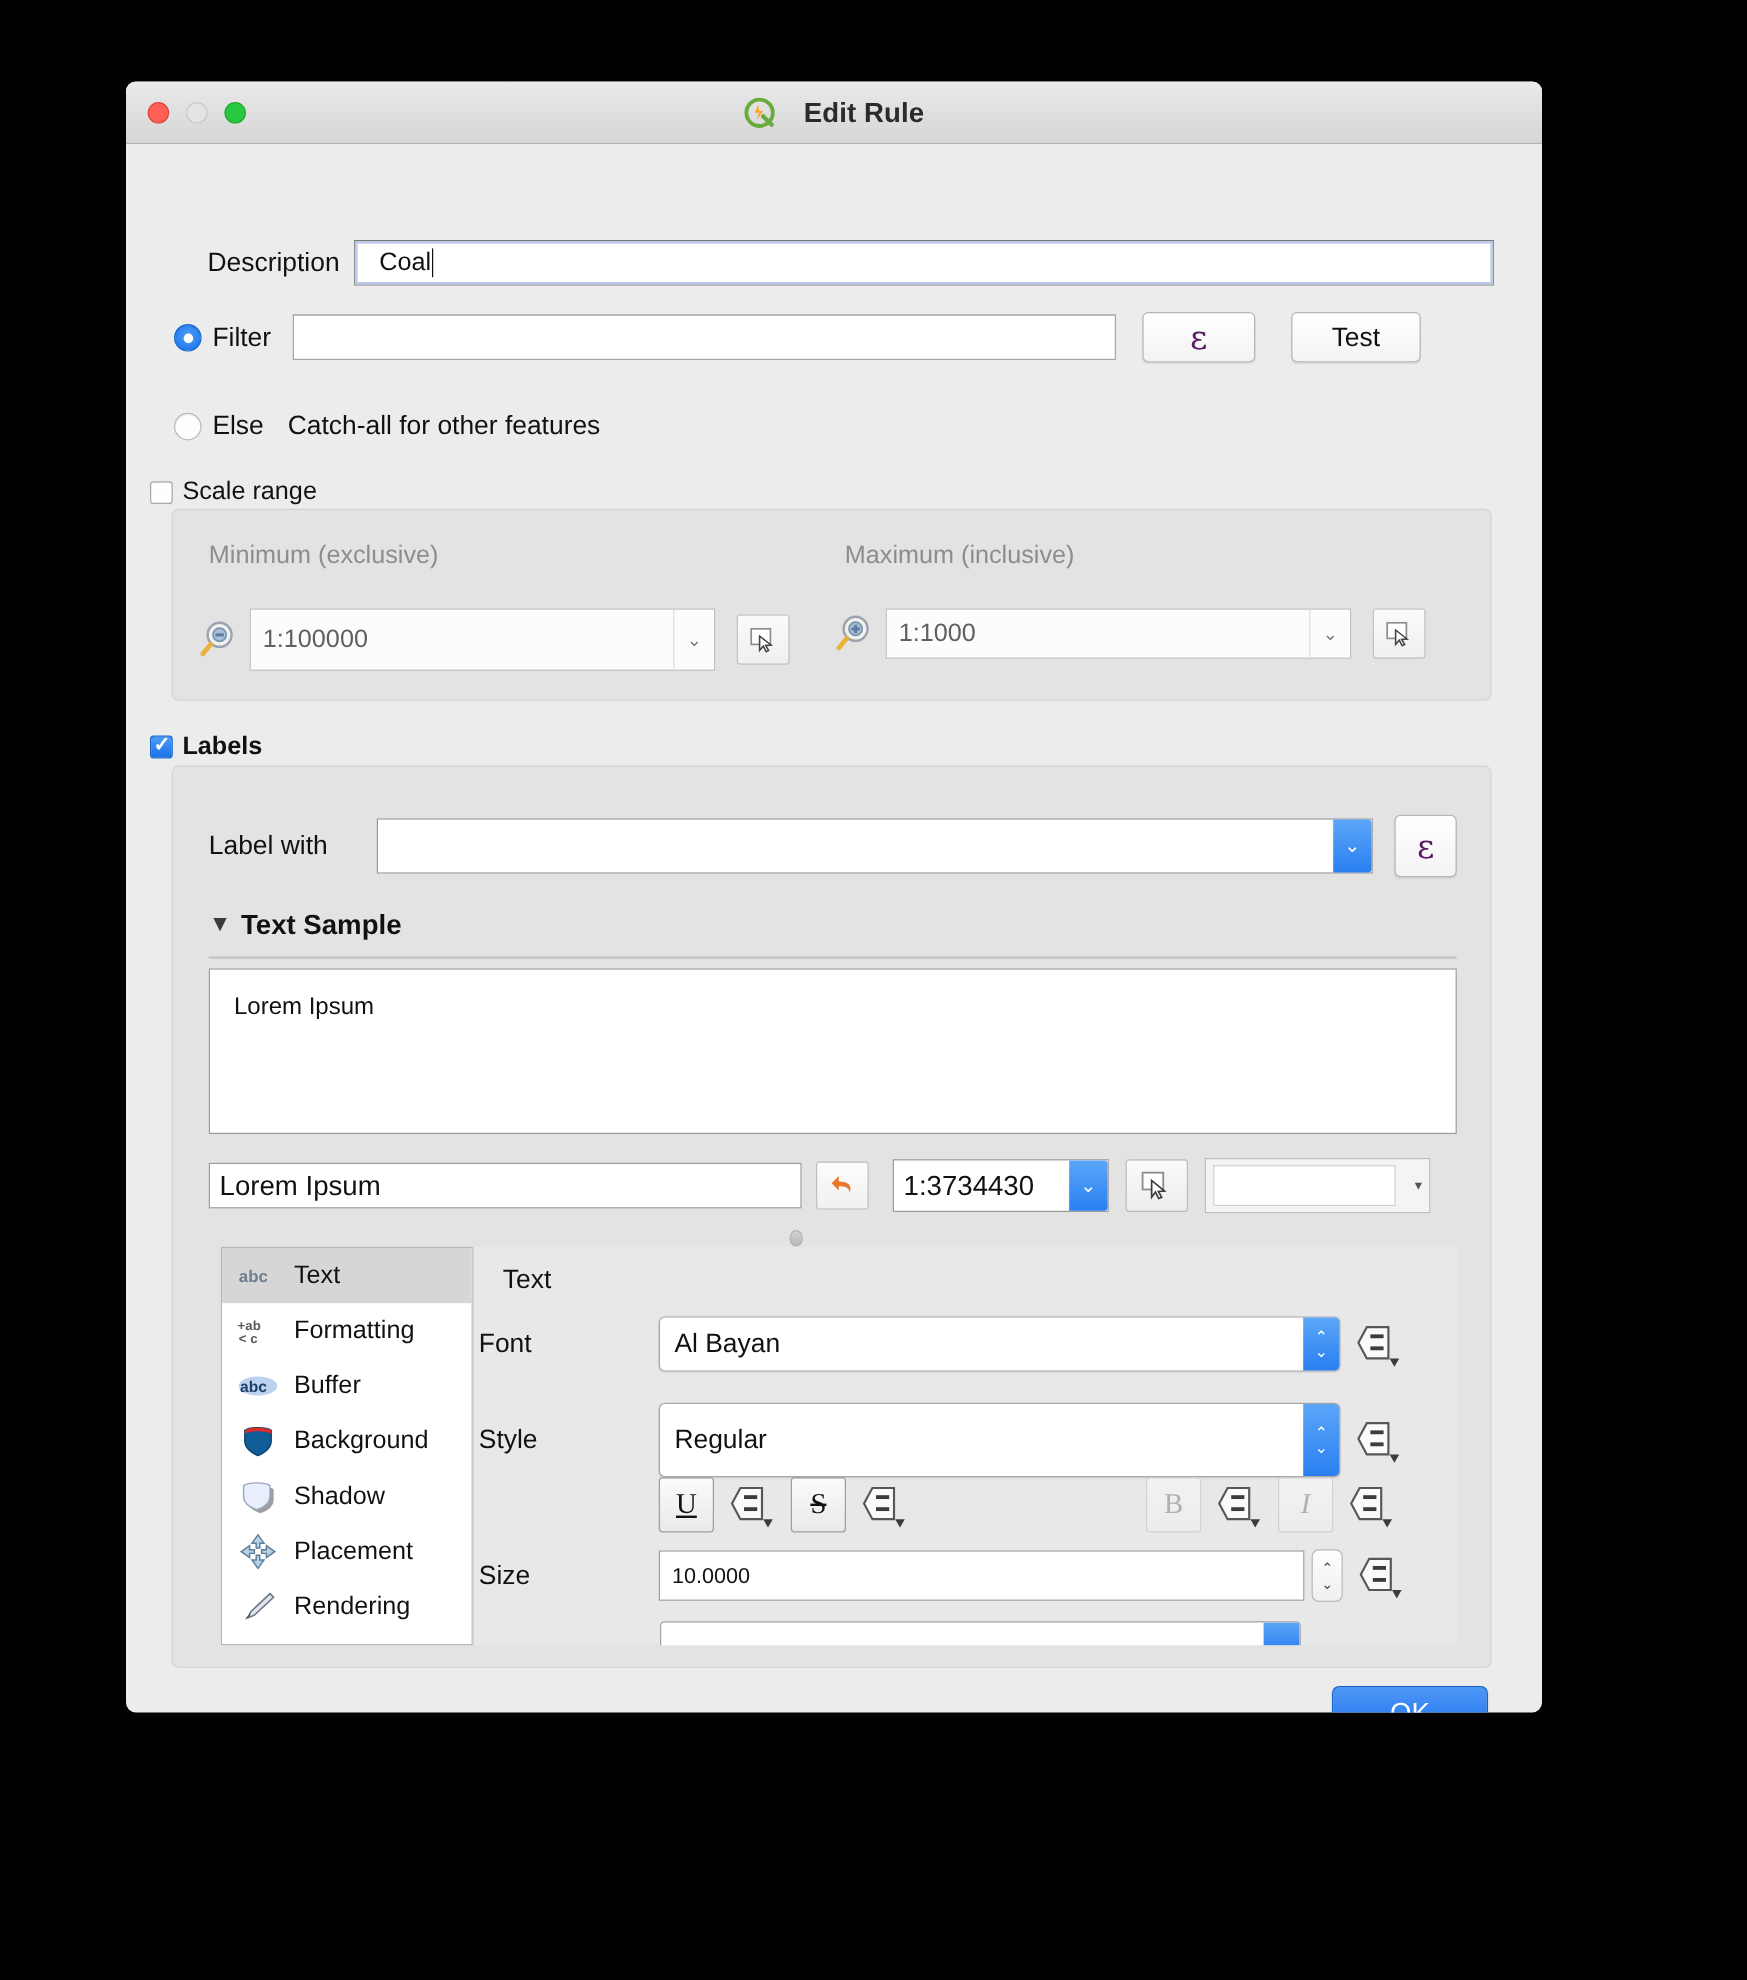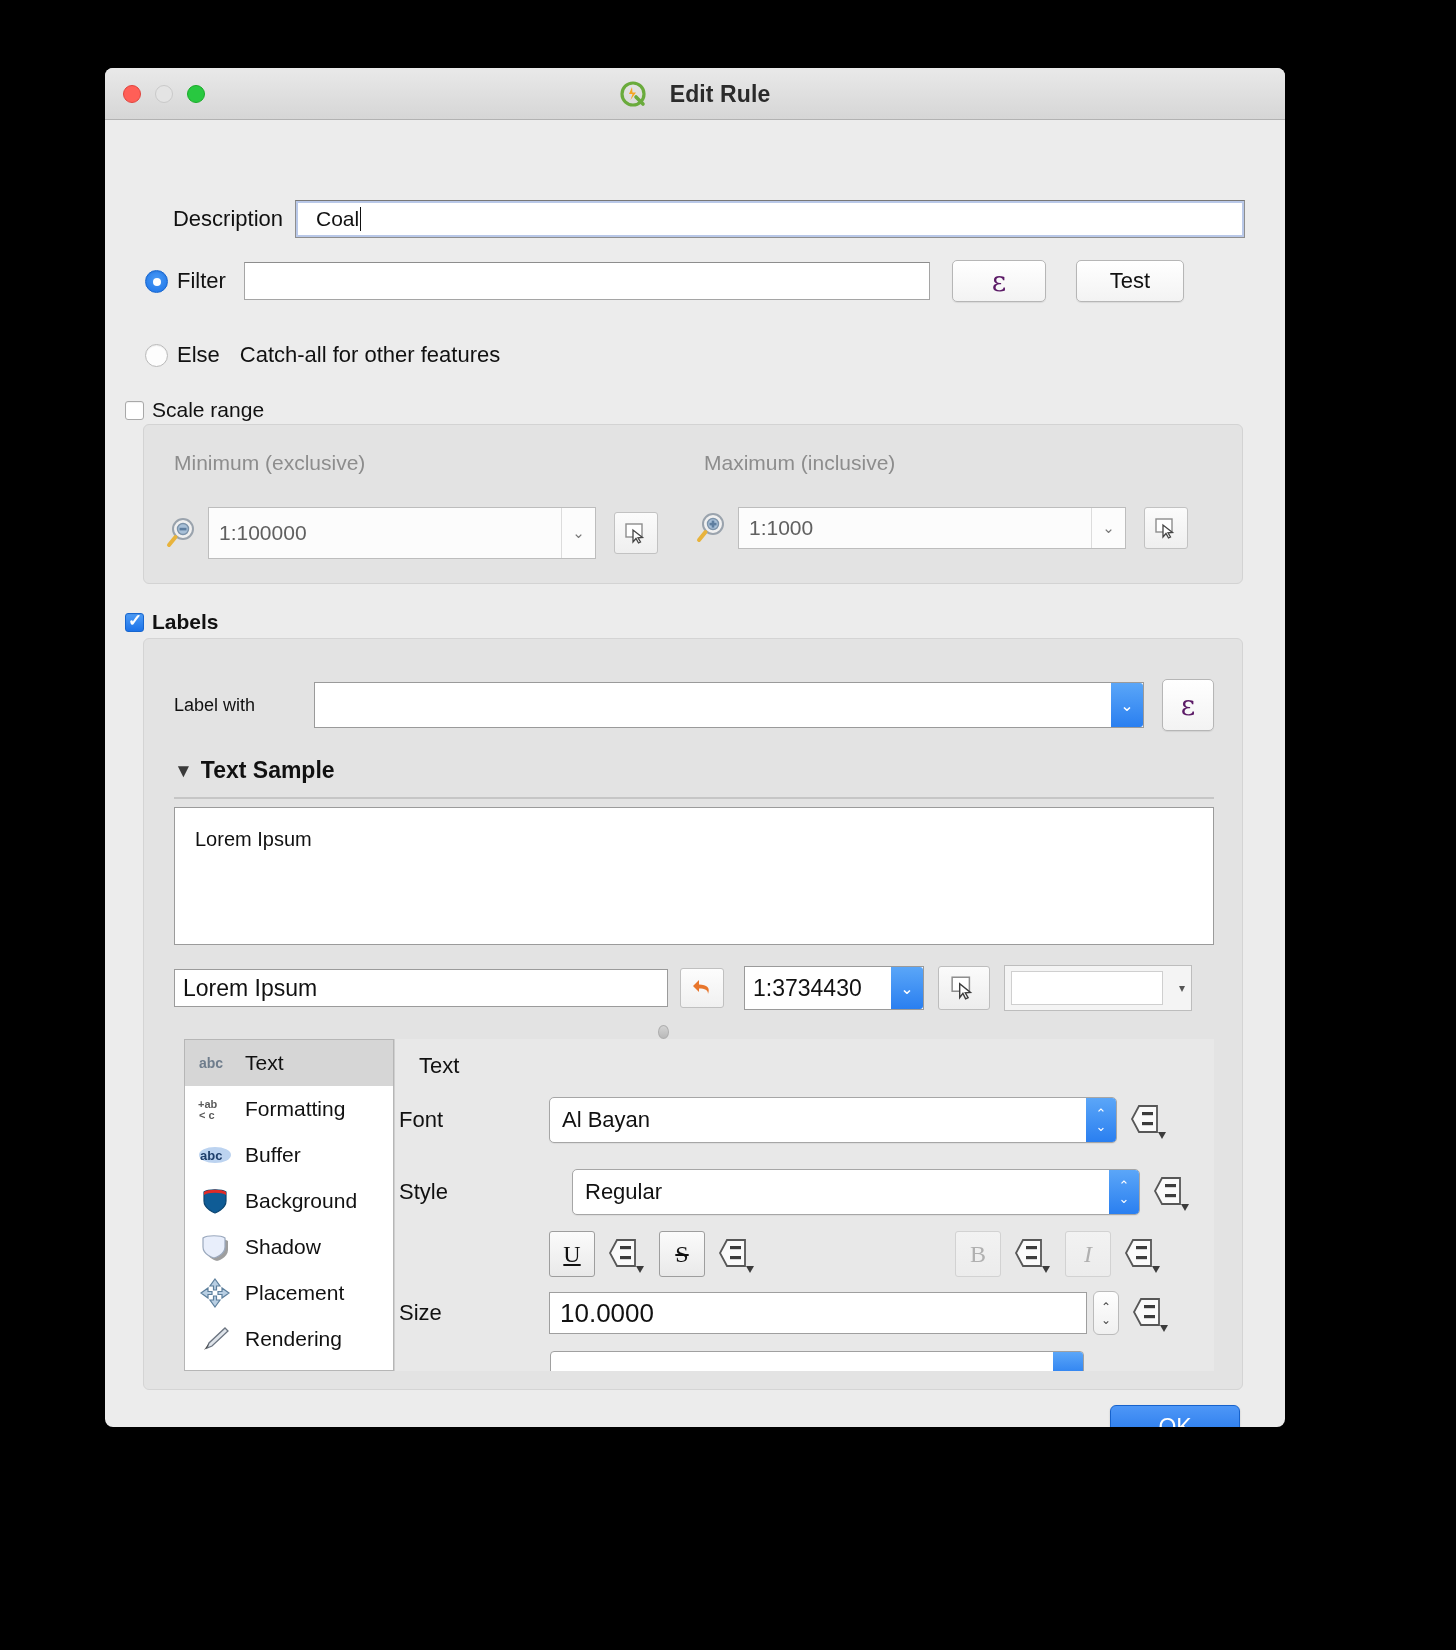--- a/index.html
+++ b/index.html
@@ -194,21 +194,21 @@
     background: #e3e3e3;
     border: 1px solid #d4d4d4;
     border-radius: 6px;
   }
 
   
   #labelwith-row {
     position: absolute; left: 30px; top: 40px;
     display: flex; align-items: center; width: 1040px;
   }
-  #labelwith-label { font-size: 18px; color: #111; width: 140px; }
+  #labelwith-label { font-size: 22px; color: #111; width: 140px; }
   #labelwith-combo {
     width: 830px; height: 46px;
     background: #fff; border: 1px solid #9a9a9a;
     position: relative;
   }
   .blue-arrow {
     position: absolute; right: 0; top: 0; bottom: 0; width: 32px;
     background: linear-gradient(to bottom, #5aa6f8 0%, #2a7ff0 100%);
     border-radius: 0 3px 3px 0;
     display: flex; align-items: center; justify-content: center;
@@ -363,21 +363,21 @@
     color: #b0b0b0; border-color: #d2d2d2;
     background: linear-gradient(to bottom, #f2f2f2, #ececec);
   }
   .fmt-btn.u { text-decoration: underline; }
   .fmt-btn.s { text-decoration: line-through; }
   .fmt-btn.i { font-style: italic; }
 
   #size-input {
     background: #fff; border: 1px solid #9f9f9f;
     display: flex; align-items: center; padding-left: 10px;
-    font-size: 26px; color: #111;
+    font-size: 18px; color: #111;
   }
   #cut-combo {
     position: absolute; left: 155px; top: 312px;
     width: 534px; height: 26px;
     background: #fff; border: 1px solid #a0a0a0;
     border-radius: 4px 4px 0 0; overflow: hidden;
   }
   #cut-combo-arrow {
     position: absolute; right: 0; top: 0; bottom: 0; width: 30px;
     background: linear-gradient(to bottom, #5ba6f8, #2a7ff0);
@@ -641,21 +641,21 @@
               <path d="M14 6 L32 6 L32 32 L14 32 L7 19 Z" fill="#fafafa" stroke="#575757" stroke-width="1.8"></path>
               <rect x="17" y="12" width="11" height="3.2" fill="#3c3c3c"></rect>
               <rect x="17" y="22" width="11" height="3.2" fill="#3c3c3c"></rect>
               <path d="M33 32 L41 32 L37 39 Z" fill="#3c3c3c"></path>
             </svg>
           </span>
         </div>
 
         <div class="field-row" style="left:4px; top:130px;">
           <span class="field-label">Style</span>
-          <div class="mac-combo" style="width:568px; height:46px;margin-left:23px;">
+          <div class="mac-combo" style="width:568px; height:62px;">
             <span>Regular</span>
             <span class="mac-stepper-blue">
               <span>⌃</span>
               <span>⌄</span>
             </span>
           </div>
           <span class="dd-override">
             <svg width="46" height="40" viewBox="0 0 46 40">
               <path d="M14 6 L32 6 L32 32 L14 32 L7 19 Z" fill="#fafafa" stroke="#575757" stroke-width="1.8"></path>
               <rect x="17" y="12" width="11" height="3.2" fill="#3c3c3c"></rect>

